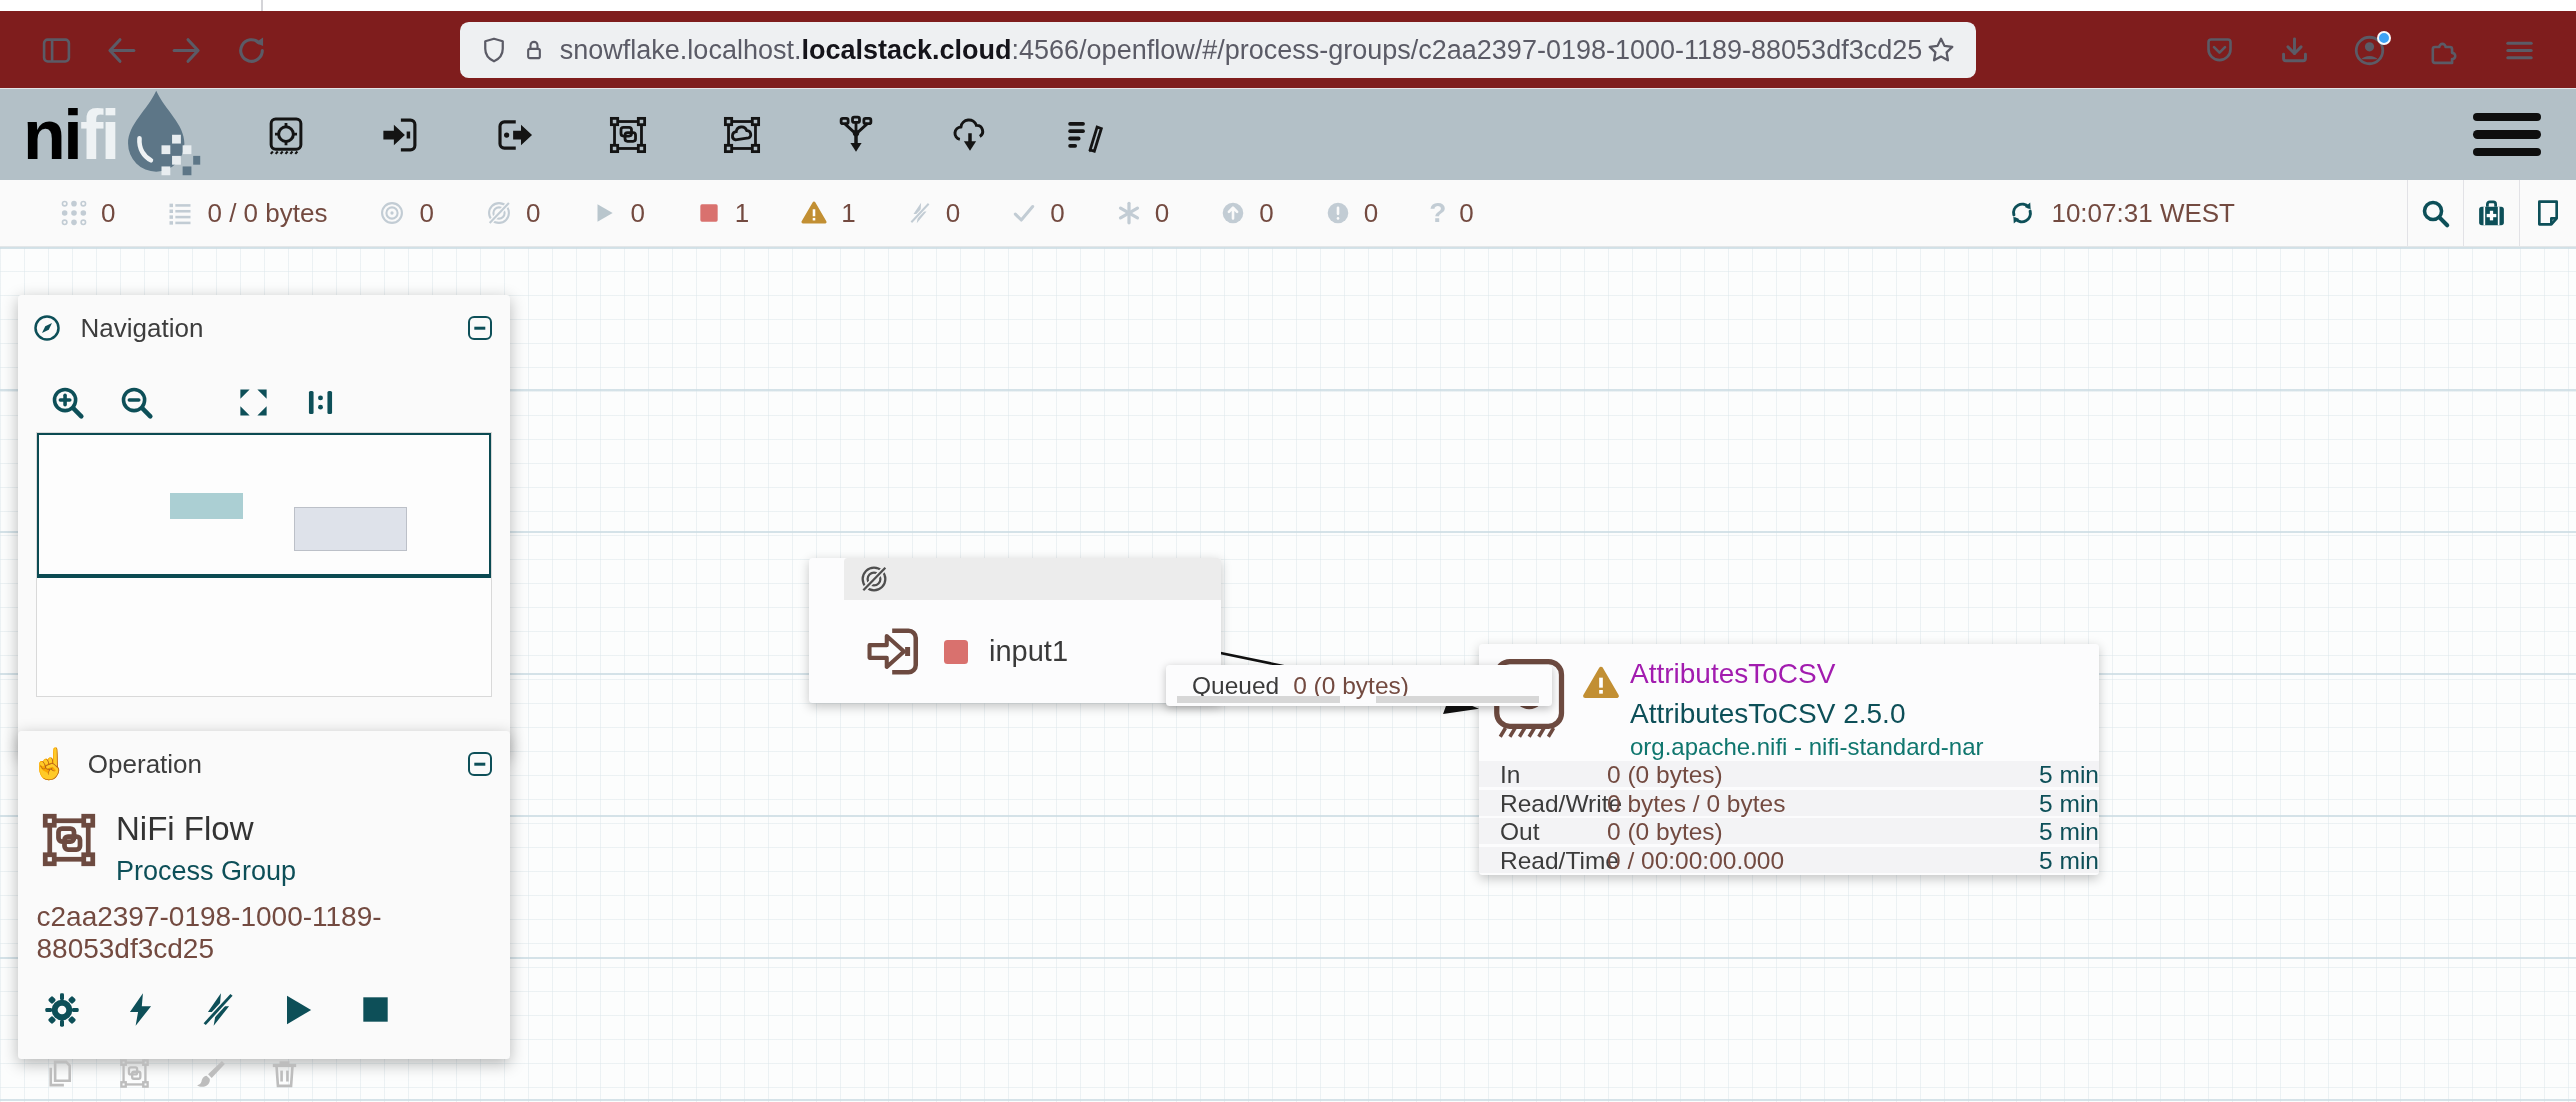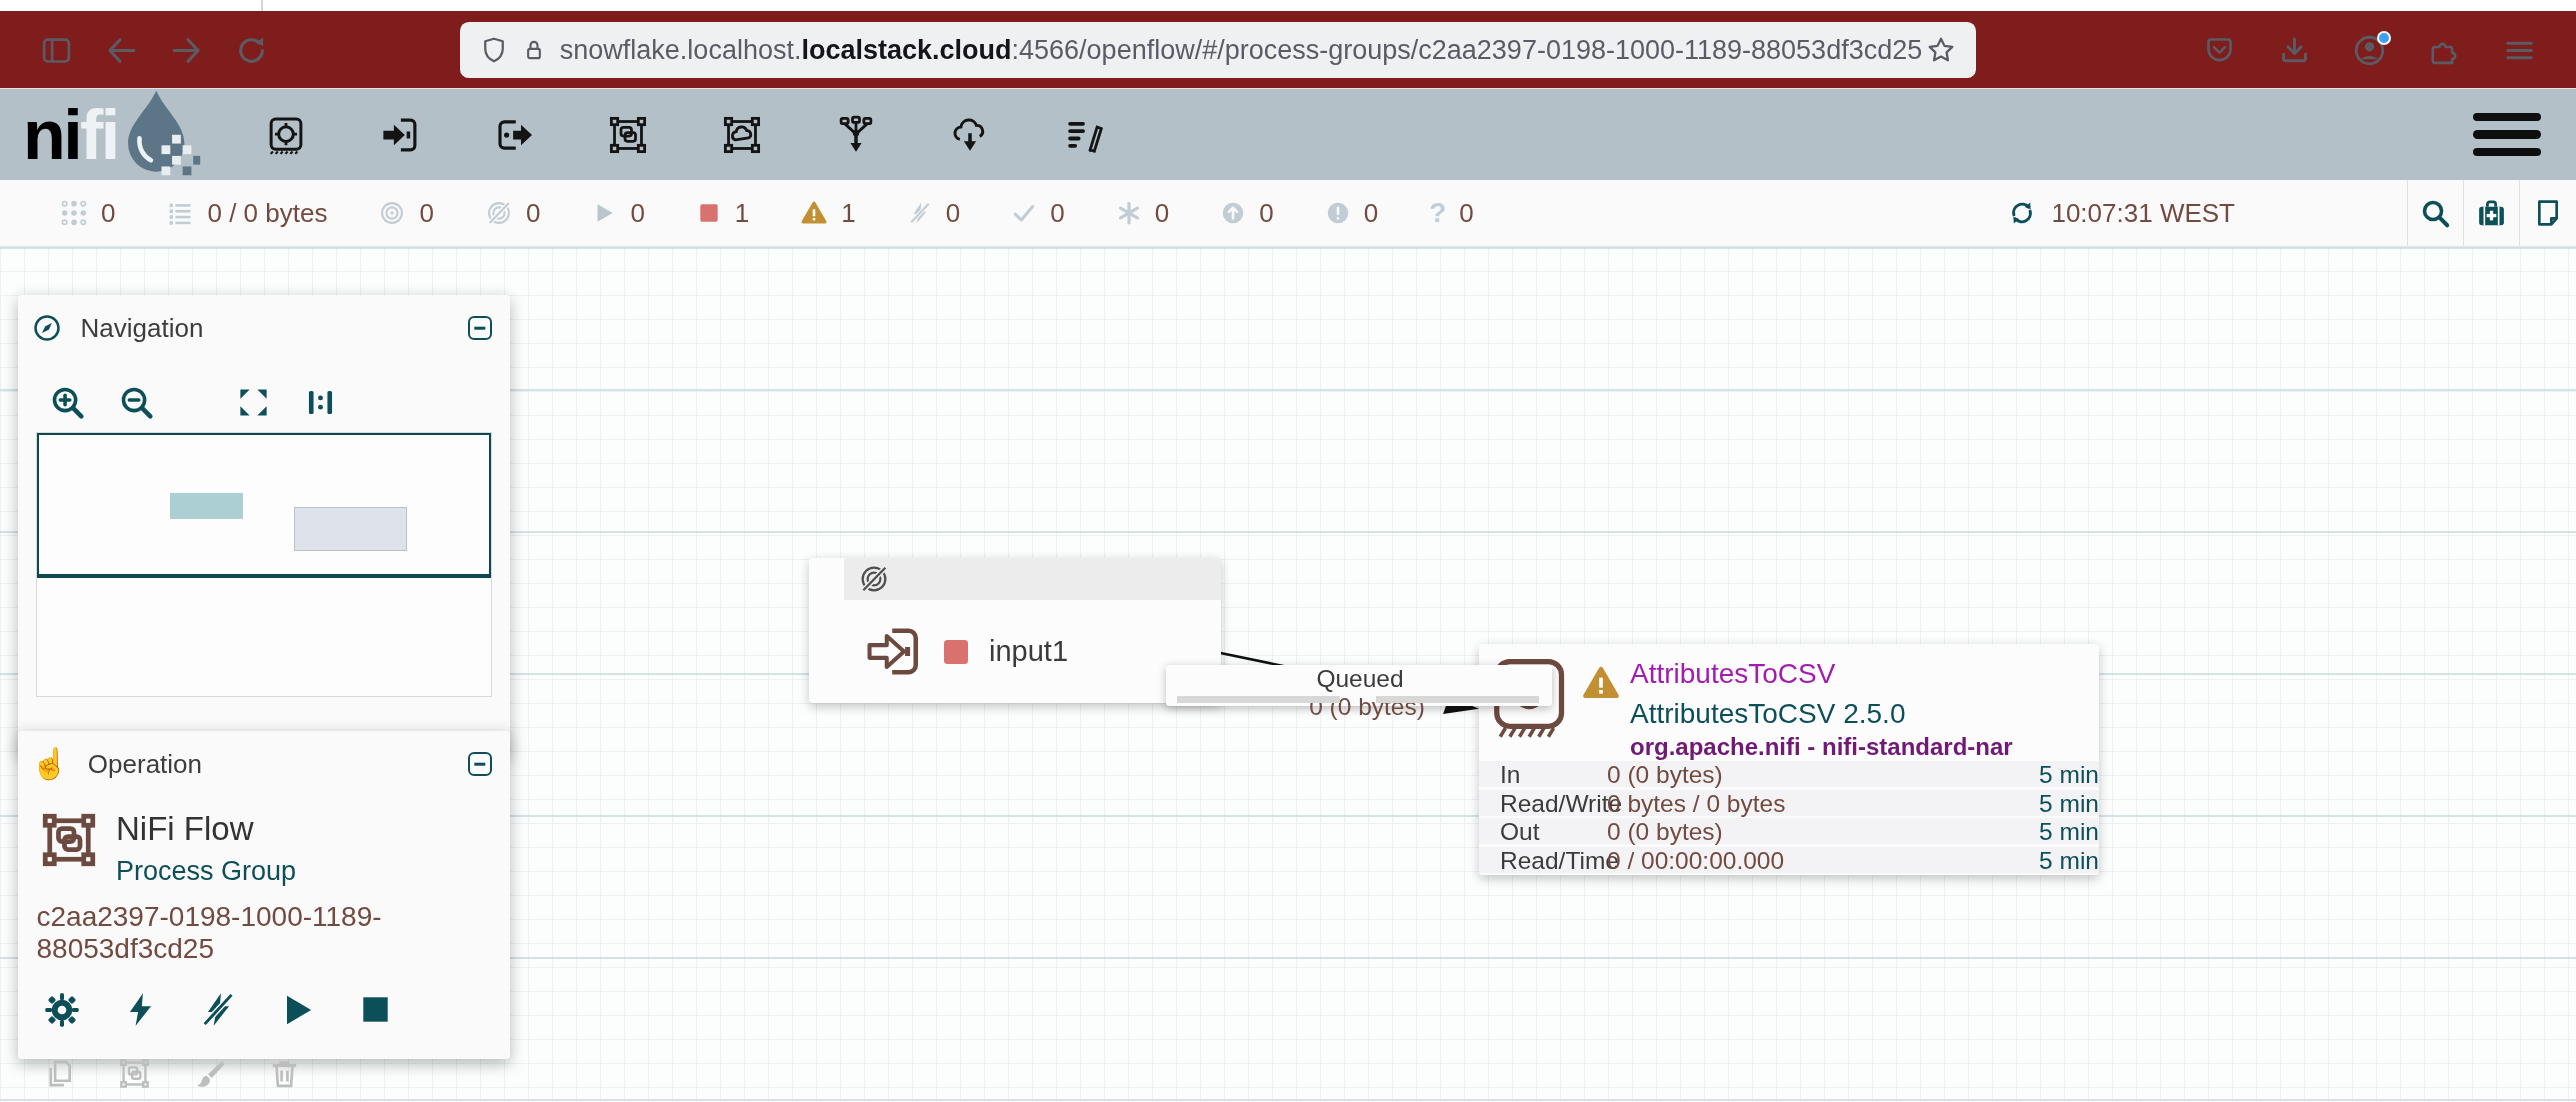--- a/index.html
+++ b/index.html
@@ -97,34 +97,34 @@
   
   .input-port-card{position:absolute;left:809px;top:311px;width:412px;height:145px;background:var(--card);
                    border-radius:3.5px;box-shadow:0 3.5px 10.5px rgba(0,0,0,.22);z-index:3;cursor:pointer;padding-left:35px;}
   .ip-head{height:42px;background:#ececec;border-radius:3.5px 3.5px 0 0;display:flex;align-items:center;padding-left:14px;}
   .ip-body{display:flex;align-items:center;padding-left:21px;gap:21px;height:103px;}
   .run-square{width:24px;height:24px;border-radius:3.5px;background:var(--red);}
   .ip-label{font-size:29px;color:#3a3a3a;}
 
   .queued-label{position:absolute;left:1166px;top:418px;width:386px;height:41px;background:var(--card);
                 border-radius:3.5px;box-shadow:0 2.6px 8.8px rgba(0,0,0,.25);z-index:5;display:flex;align-items:center;
-                padding-left:2px;font-size:24.5px;cursor:pointer;flex-direction:column;}
+                padding-left:26px;font-size:24.5px;cursor:pointer;}
   .ql-word{color:#3b3b3b;}
   .ql-val{color:var(--brown);margin-left:14px;}
   .q-strip{position:absolute;bottom:2.6px;height:7px;background:#d7d7d7;}
   .q-strip.s1{left:10.5px;width:163px;}
   .q-strip.s2{left:210px;width:163px;}
 
   .processor-card{position:absolute;left:1479px;top:397px;width:620px;height:231px;background:var(--card);
                   border-radius:3.5px;box-shadow:0 3.5px 10.5px rgba(0,0,0,.22);z-index:3;cursor:pointer;}
   .proc-icon{position:absolute;left:8.8px;top:12.3px;}
   .proc-warning{position:absolute;left:102px;top:19px;}
   .proc-name{position:absolute;left:151px;top:14px;font-size:28px;color:#a21caf;}
   .proc-type{position:absolute;left:151px;top:54px;font-size:28px;color:var(--teal);}
-  .proc-bundle{position:absolute;left:151px;top:89px;font-size:24px;color:#701a75;font-weight:bold;}
+  .proc-bundle{position:absolute;left:151px;top:89px;font-size:24px;color:#0f766e;}
   .proc-stats{position:absolute;left:0;top:117px;width:100%;}
   .stat-row{display:flex;align-items:flex-start;height:26px;background:#f3f3f5;margin-bottom:2.6px;font-size:24.5px;}
   .stat-label{width:128px;padding-left:21px;color:#3b3b3b;flex:0 0 auto;}
   .stat-value{color:var(--brown);flex:1;}
   .stat-window{color:var(--teal);}
 </style>
 </head>
 <body>
 
 <div class="screen">

